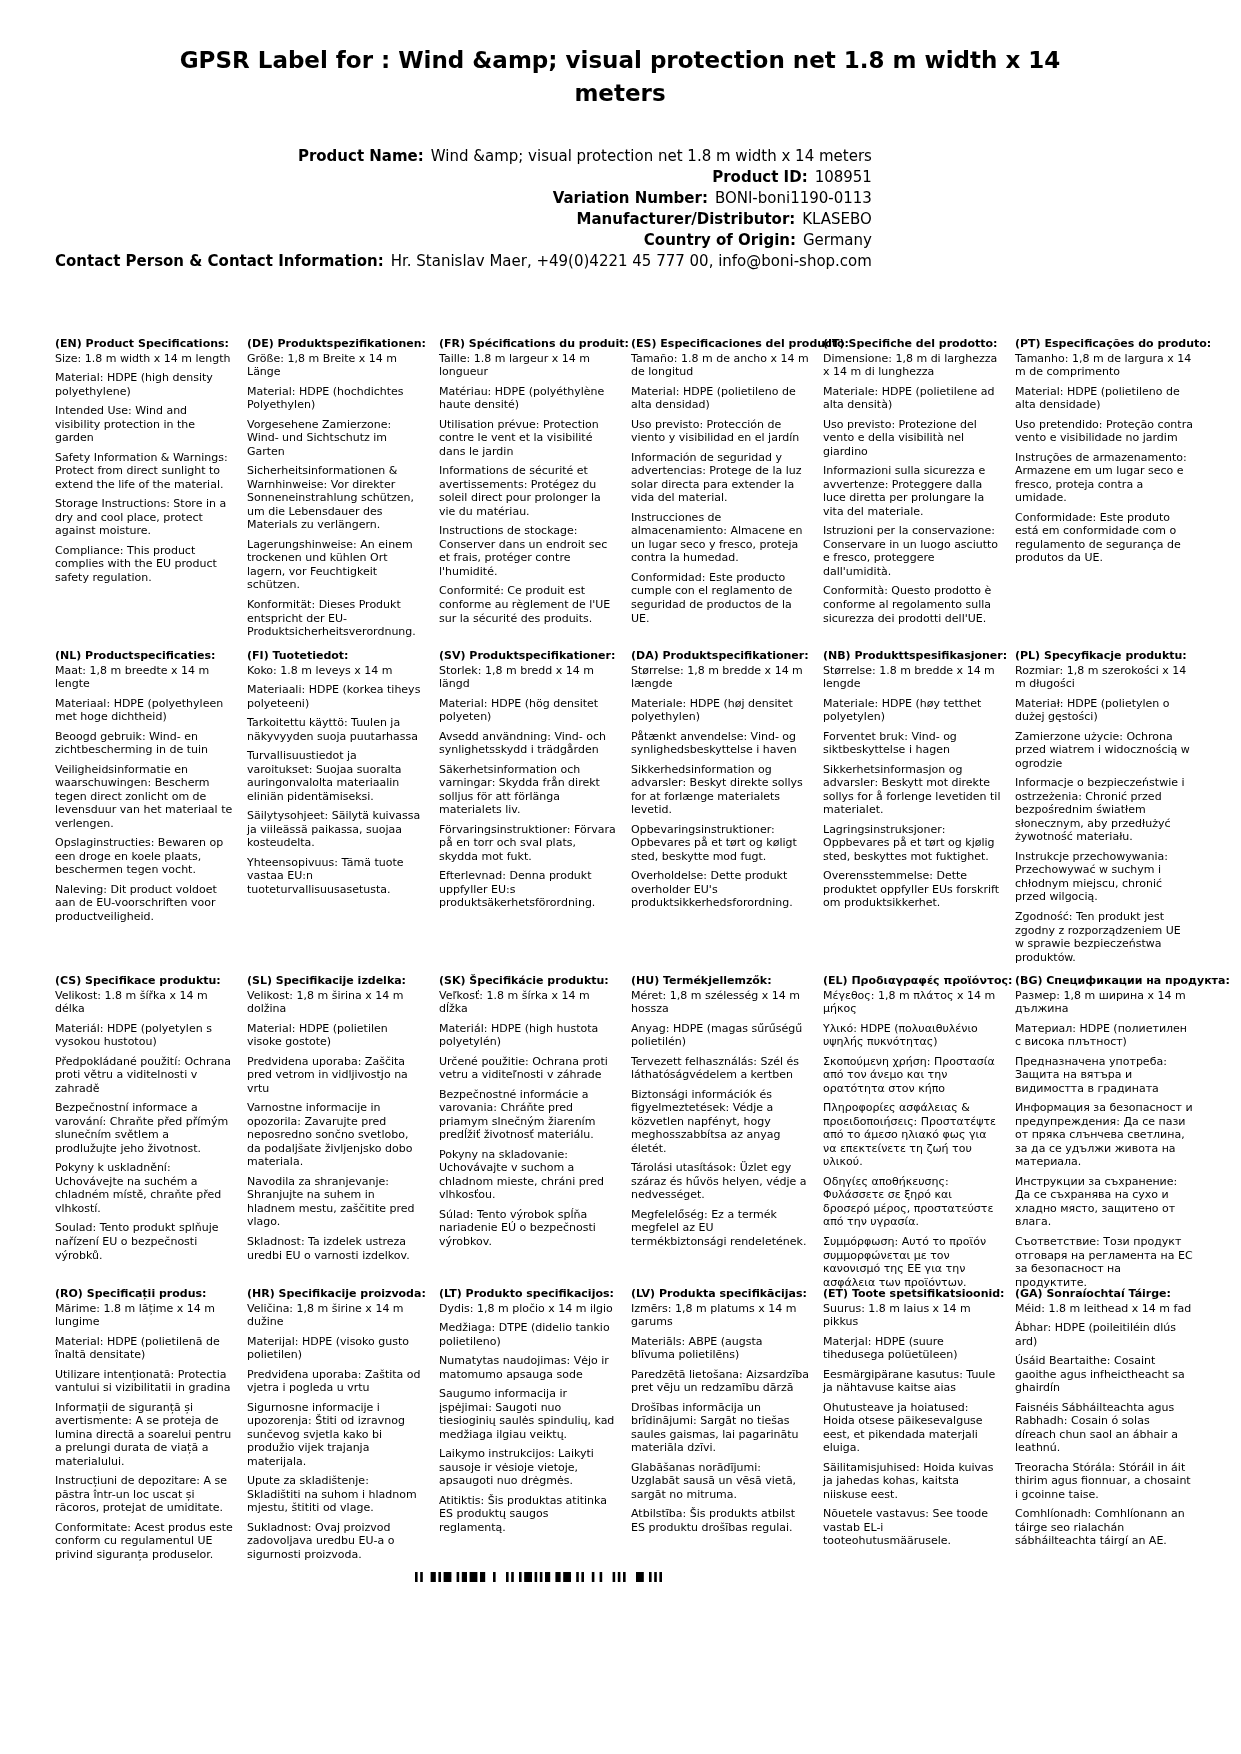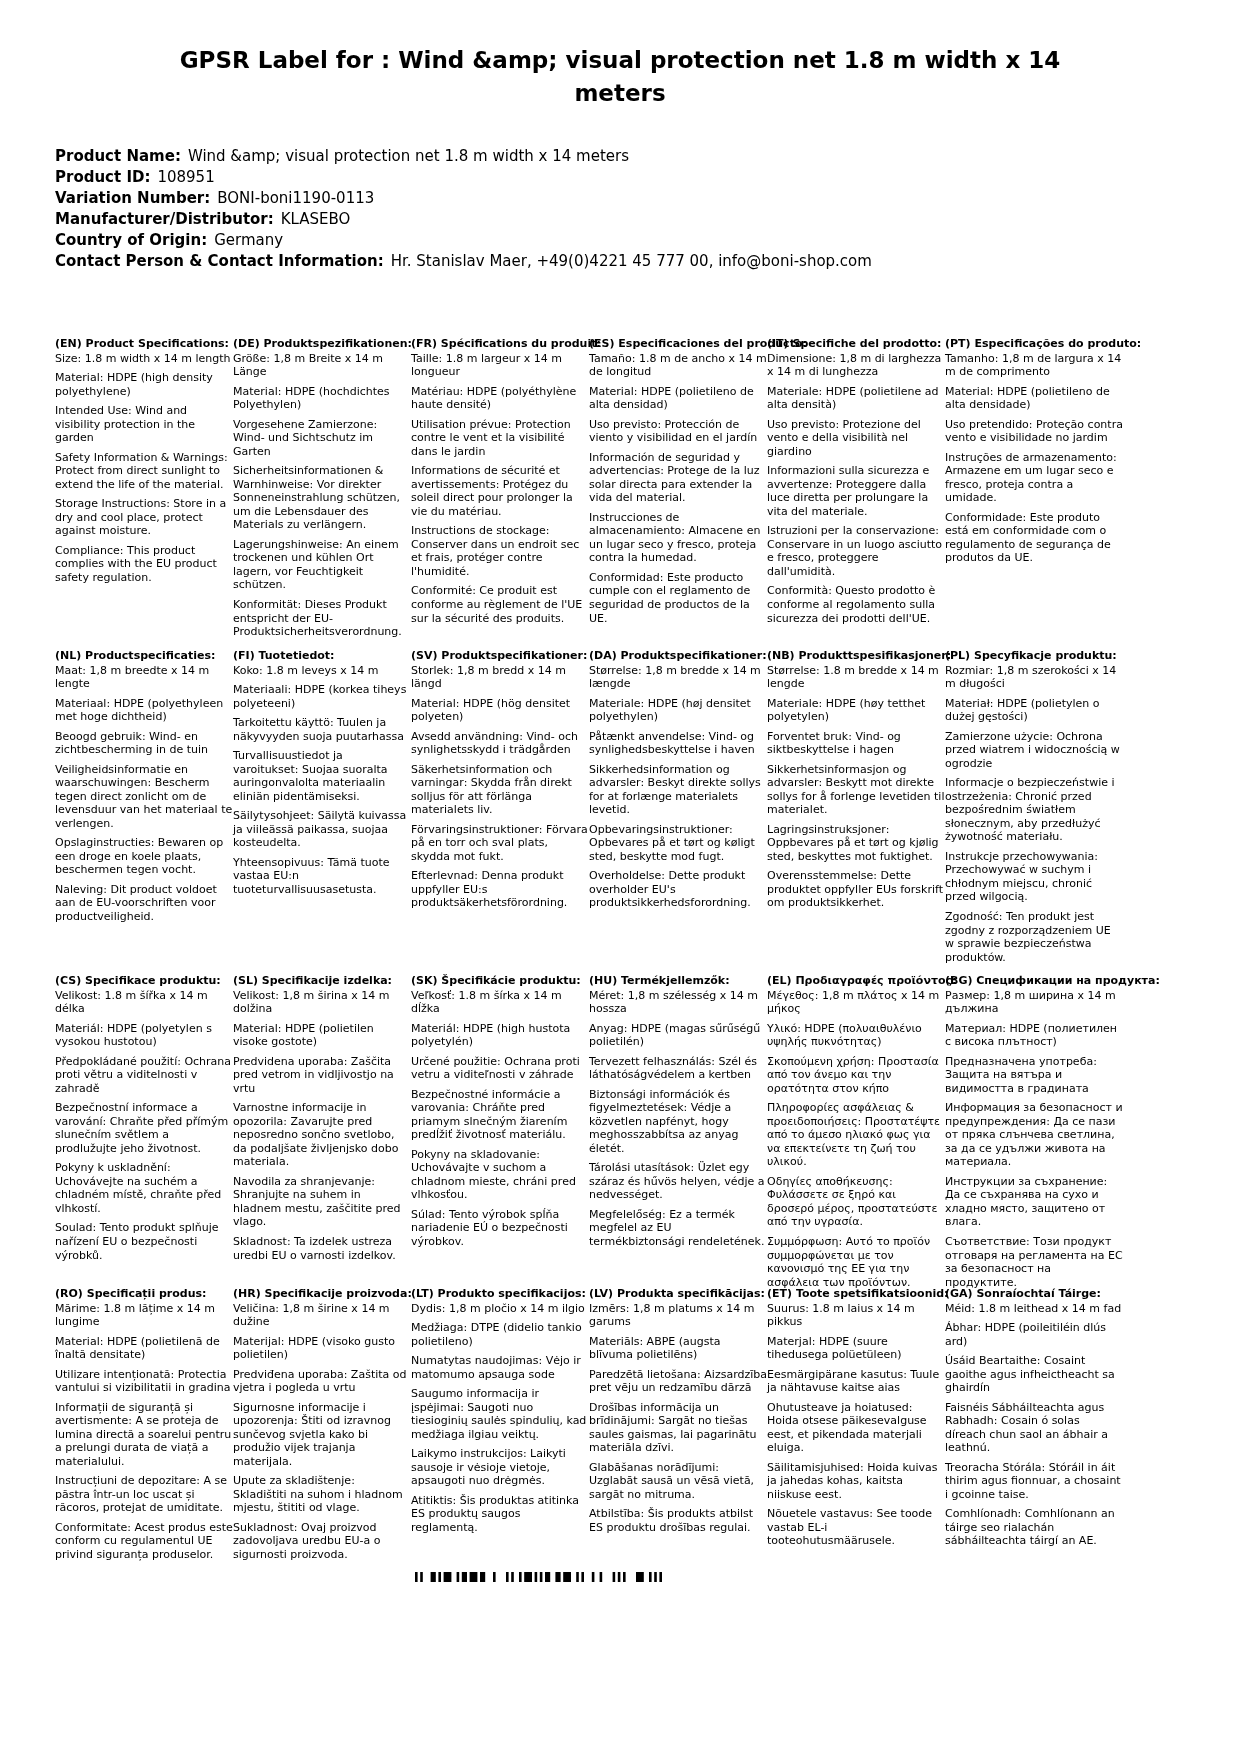--- a/index.html
+++ b/index.html
@@ -1,23 +1,23 @@
 <!DOCTYPE html>
 <html><head>
 <meta charset="utf-8">
 <style>
   html,body{margin:0;padding:0;background:#fff;color:#000;}
   .page{position:relative;width:1241px;height:1582px;background:#fff;overflow:hidden;
         font-family:"DejaVu Sans","Liberation Sans",sans-serif;}
   .title{position:absolute;top:44px;left:150px;width:940px;margin:0;text-align:center;
          font-size:23px;font-weight:bold;line-height:1.45;}
-  .product-info{position:absolute;top:146px;left:55px;font-size:15px;line-height:21px;}
+  .product-info{position:absolute;top:146px;left:55px;font-size:15px;line-height:21px;text-align:right;}
   .info-label{font-weight:bold;margin-right:7px;}
   .language-grid{position:absolute;top:337px;left:55px;width:1140px;display:grid;
-                 grid-template-columns:repeat(6,178px);
+                 grid-template-columns:repeat(6,178px);column-gap:14px;
                  grid-template-rows:312px 325px 313px auto;
                  font-size:11px;}
   .lang-cell{overflow:visible;}
   .lang-heading{font-weight:bold;white-space:nowrap;margin:0 0 1px 0;line-height:1.25;}
   .lang-cell p{margin:0 0 6px 0;line-height:1.23;overflow-wrap:break-word;}
   .barcode-wrap{position:absolute;top:1572px;left:391px;}
   .barcode-wrap svg rect{fill:#000;}
   .bc-digits{font-family:"DejaVu Sans Mono","Liberation Mono",monospace;font-size:15px;fill:#000;}
   .marks-row{position:absolute;top:1656px;left:415px;display:flex;align-items:flex-start;}
   .ce{margin-top:8px;}

